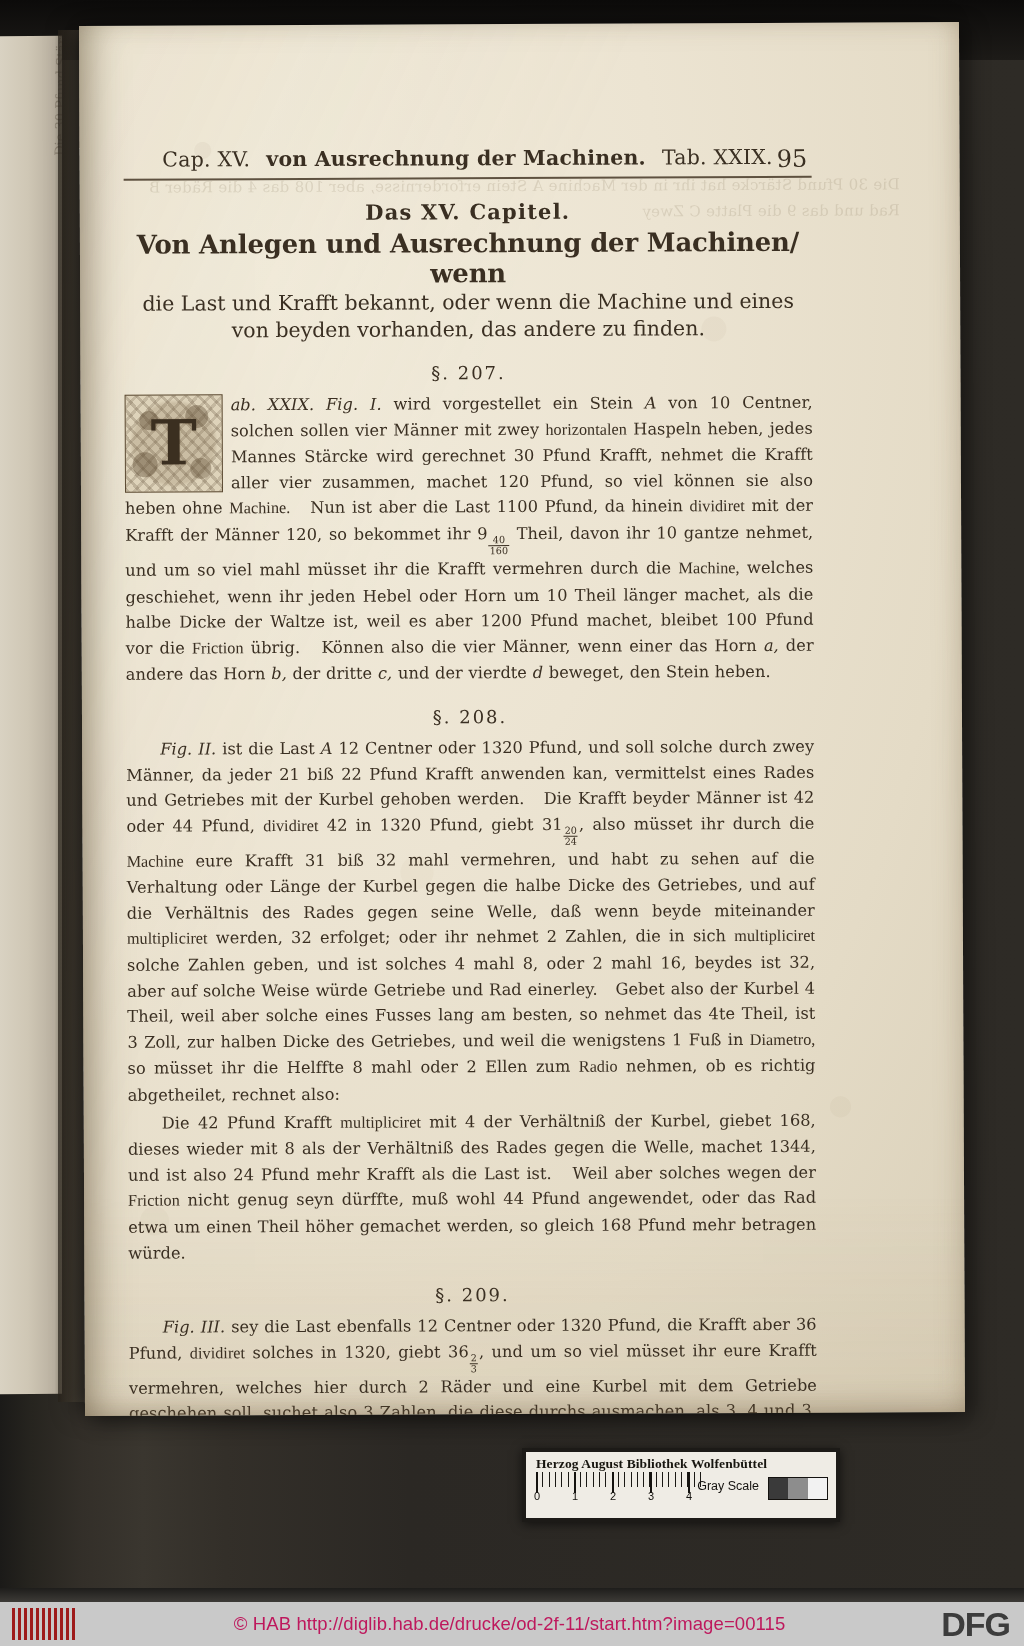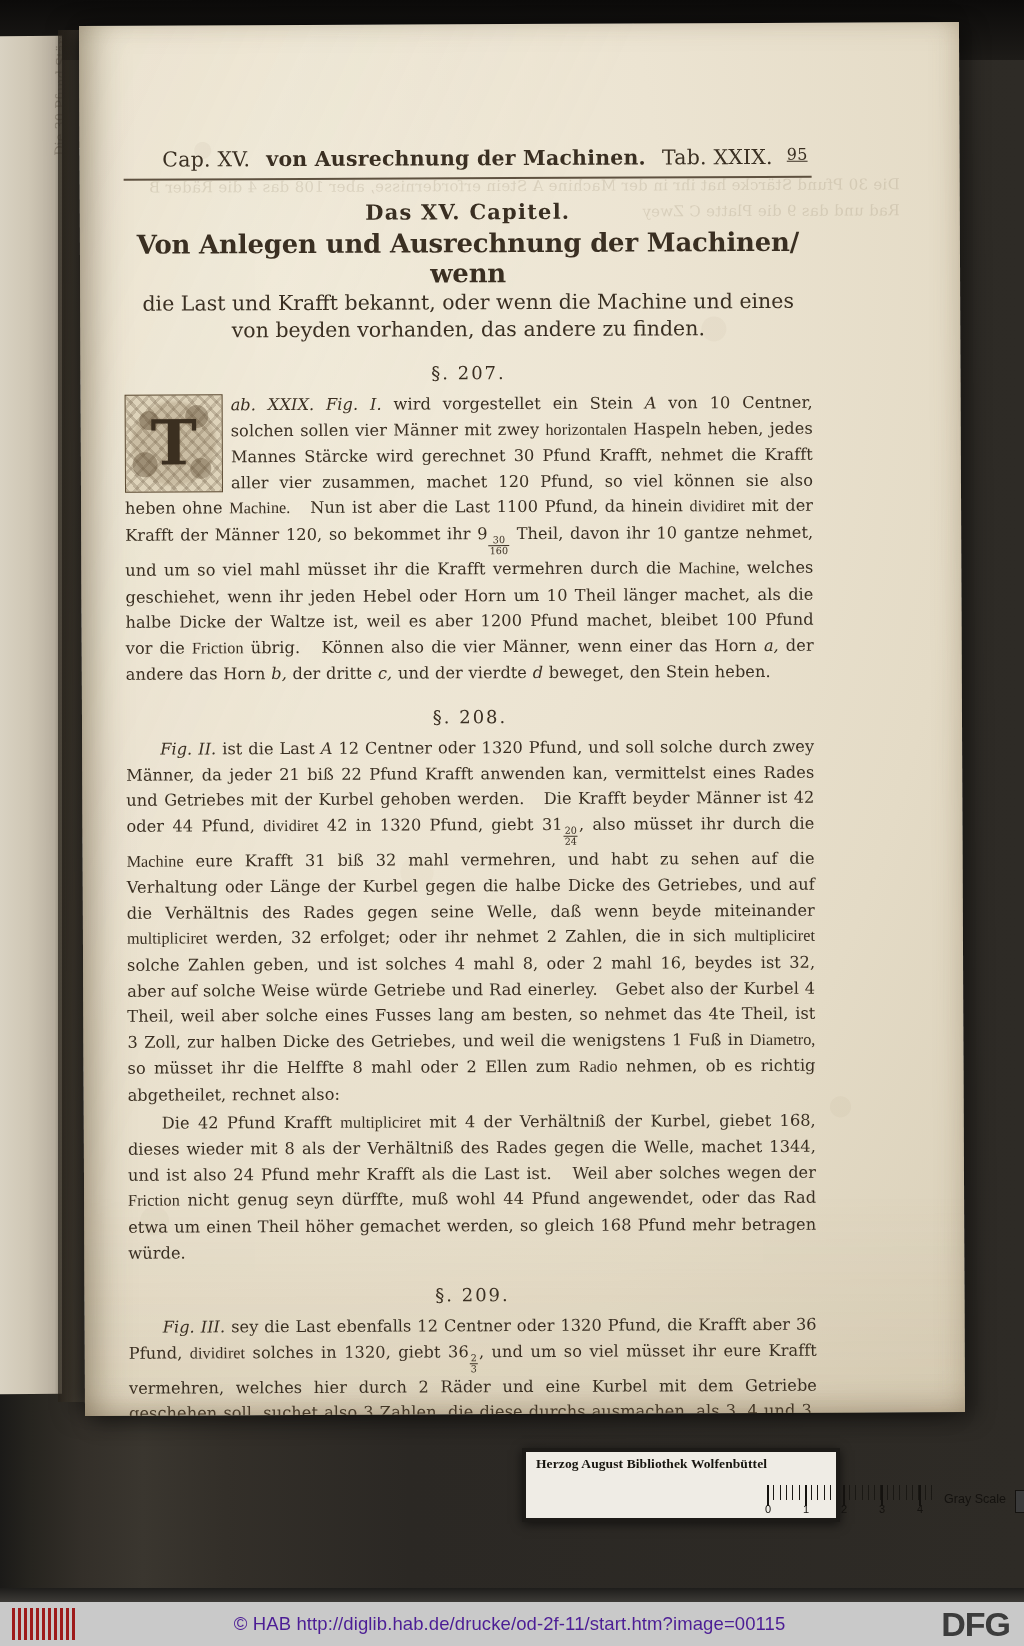--- a/index.html
+++ b/index.html
@@ -54,21 +54,21 @@
     font-family:"DejaVu Serif",serif;font-size:15px;line-height:25.5px;
     padding:150px 60px;letter-spacing:.3px;}
 
   
   .type{position:absolute;left:44px;top:122px;width:688px;color:#3a2f22;}
 
   .hdr{display:flex;align-items:baseline;justify-content:center;gap:16px;
        font-size:20.5px;letter-spacing:.2px;white-space:nowrap;}
   .hdr .frak{font-family:"DejaVu Serif",serif;font-weight:700;font-style:normal;}
   .hdr .rom{font-family:"DejaVu Serif",serif;}
-  .hdr .pg{position:absolute;right:4px;font-size:16px;text-decoration:underline;}
+  .hdr .pg{position:absolute;right:4px;font-size:24px;}
   .rule{height:2px;background:#4a3c2b;margin:7px 0 0 0;opacity:.88;}
 
   .chapline{text-align:center;font-weight:700;font-size:21px;margin:20px 0 4px;
             letter-spacing:1.2px;}
   .bigtitle{text-align:center;font-weight:700;font-size:26px;line-height:30px;
             letter-spacing:-.2px;margin:4px 0 0;}
   .subtitle{text-align:center;font-size:20.5px;line-height:25px;margin:2px 0 0;}
 
   .sec{text-align:center;font-size:18px;letter-spacing:2px;margin:20px 0 8px;}
 
@@ -100,21 +100,21 @@
   .frac{display:inline-flex;flex-direction:column;vertical-align:-0.42em;
         font-size:9.6px;line-height:1.04;text-align:center;margin:0 1px;}
   .frac .num{border-bottom:1px solid #3a2f22;padding:0 1px;}
   .frac .den{padding:0 1px;}
 
   
   .card{position:absolute;left:522px;top:1448px;width:318px;height:74px;
     background:#1c1a17;padding:4px;box-sizing:border-box;
     box-shadow:0 2px 10px rgba(0,0,0,.6);}
   .card-in{width:100%;height:100%;background:#efece5;box-sizing:border-box;
-    padding:4px 8px 3px 10px;display:flex;justify-content:space-between;}
+    padding:4px 8px 3px 10px;display:flex;flex-direction:column;}
   .card-title{font-family:"Liberation Serif",serif;font-weight:700;font-size:13.5px;
     color:#17150f;letter-spacing:.1px;white-space:nowrap;}
   .card-row{display:flex;align-items:flex-end;gap:9px;}
   .ruler{position:relative;width:168px;height:30px;}
   .ticks{position:absolute;left:0;top:0;width:168px;height:15px;
     background:repeating-linear-gradient(90deg,#1a1814 0 1px, transparent 1px 6.3px);}
   .majors{position:absolute;left:0;top:0;width:168px;height:21px;}
   .majors i{position:absolute;top:0;width:1.6px;height:21px;background:#14120f;}
   .nums{position:absolute;left:0;top:18px;width:180px;height:13px;
     font-family:"Liberation Sans",sans-serif;font-size:11px;color:#14120f;}
@@ -123,21 +123,21 @@
     margin-bottom:9px;white-space:nowrap;}
   .gs{display:flex;width:64px;height:21px;border:1px solid #14120f;margin-bottom:2px;}
   .gs i{flex:1;display:block;}
 
   
   .botbar{position:absolute;left:0;top:1602px;width:1024px;height:44px;
     background:#c9c9c9;display:flex;align-items:center;}
   .barcode{width:66px;height:32px;margin-left:12px;
     background:repeating-linear-gradient(90deg,#9e1b1b 0 3px, #c9c9c9 3px 6px);}
   .cright{flex:1;text-align:center;font-family:"Liberation Sans",sans-serif;
-    font-size:18.5px;color:#4c1d95;letter-spacing:.1px;}
+    font-size:18.5px;color:#be185d;letter-spacing:.1px;}
   .dfg{margin-right:14px;font-family:"Liberation Sans",sans-serif;font-weight:700;
     font-size:34px;color:#3c3c3c;letter-spacing:-1px;}
   .stripe{position:absolute;left:0;top:1588px;width:1024px;height:14px;
     background:linear-gradient(180deg,#1e1d1b,#3d3b37);}
 </style>
 </head>
 <body>
 
 <div id="scan">
 
@@ -167,21 +167,21 @@
       <div class="bigtitle">Von Anlegen und Ausrechnung der Machinen/ wenn</div>
       <div class="subtitle">die Last und Krafft bekannt, oder wenn die Machine und eines</div>
       <div class="subtitle">von beyden vorhanden, das andere zu finden.</div>
 
       <div class="sec">§. 207.</div>
       <div class="dropwrap">
         <div class="dropcap">
           <span>T</span>
         </div>
         <p class="body"><span class="it">ab. XXIX. Fig. I.</span> wird vorgestellet ein Stein <span class="it">A</span> von 10 Centner, solchen sollen vier Männer mit zwey <span class="rm">horizontalen</span> Haspeln heben, jedes Mannes Stärcke wird gerechnet 30 Pfund Krafft, nehmet die Krafft aller vier zusammen, machet 120 Pfund, so viel können sie also heben ohne <span class="rm">Machine.</span> &nbsp; Nun ist aber die Last 1100 Pfund, da hinein <span class="rm">dividiret</span> mit der Krafft der Männer 120, so bekommet ihr 9<span class="frac">
-              <span class="num">30</span>
+              <span class="num">40</span>
               <span class="den">160</span>
             </span> Theil, davon ihr 10 gantze nehmet, und um so viel mahl müsset ihr die Krafft vermehren durch die <span class="rm">Machine,</span> welches geschiehet, wenn ihr jeden Hebel oder Horn um 10 Theil länger machet, als die halbe Dicke der Waltze ist, weil es aber 1200 Pfund machet, bleibet 100 Pfund vor die <span class="rm">Friction</span> übrig. &nbsp; Können also die vier Männer, wenn einer das Horn <span class="it">a,</span> der andere das Horn <span class="it">b,</span> der dritte <span class="it">c,</span> und der vierdte <span class="it">d</span> beweget, den Stein heben.</p>
       </div>
 
       <div class="sec">§. 208.</div>
       <p class="body"><span class="ind"></span><span class="it">Fig. II.</span> ist die Last <span class="it">A</span> 12 Centner oder 1320 Pfund, und soll solche durch zwey Männer, da jeder 21 biß 22 Pfund Krafft anwenden kan, vermittelst eines Rades und Getriebes mit der Kurbel gehoben werden. &nbsp; Die Krafft beyder Männer ist 42 oder 44 Pfund, <span class="rm">dividiret</span> 42 in 1320 Pfund, giebt 31<span class="frac">
             <span class="num">20</span>
             <span class="den">24</span>
           </span>, also müsset ihr durch die <span class="rm">Machine</span> eure Krafft 31 biß 32 mahl vermehren, und habt zu sehen auf die Verhaltung oder Länge der Kurbel gegen die halbe Dicke des Getriebes, und auf die Verhältnis des Rades gegen seine Welle, daß wenn beyde miteinander <span class="rm">multipliciret</span> werden, 32 erfolget; oder ihr nehmet 2 Zahlen, die in sich <span class="rm">multipliciret</span> solche Zahlen geben, und ist solches 4 mahl 8, oder 2 mahl 16, beydes ist 32, aber auf solche Weise würde Getriebe und Rad einerley. &nbsp; Gebet also der Kurbel 4 Theil, weil aber solche eines Fusses lang am besten, so nehmet das 4te Theil, ist 3 Zoll, zur halben Dicke des Getriebes, und weil die wenigstens 1 Fuß in <span class="rm">Diametro,</span> so müsset ihr die Helffte 8 mahl oder 2 Ellen zum <span class="rm">Radio</span> nehmen, ob es richtig abgetheilet, rechnet also:</p>
       <p class="body"><span class="ind"></span>Die 42 Pfund Krafft <span class="rm">multipliciret</span> mit 4 der Verhältniß der Kurbel, giebet 168, dieses wieder mit 8 als der Verhältniß des Rades gegen die Welle, machet 1344, und ist also 24 Pfund mehr Krafft als die Last ist. &nbsp; Weil aber solches wegen der <span class="rm">Friction</span> nicht genug seyn dürffte, muß wohl 44 Pfund angewendet, oder das Rad etwa um einen Theil höher gemachet werden, so gleich 168 Pfund mehr betragen würde.</p>

